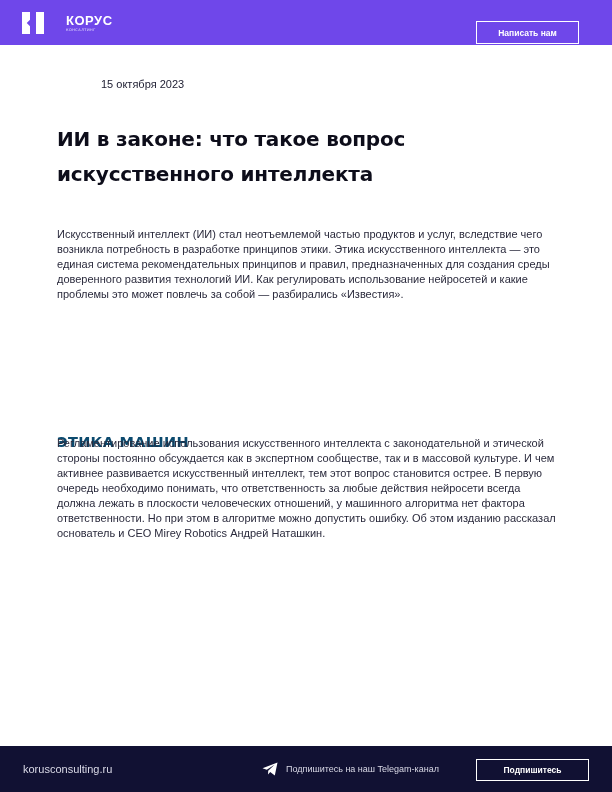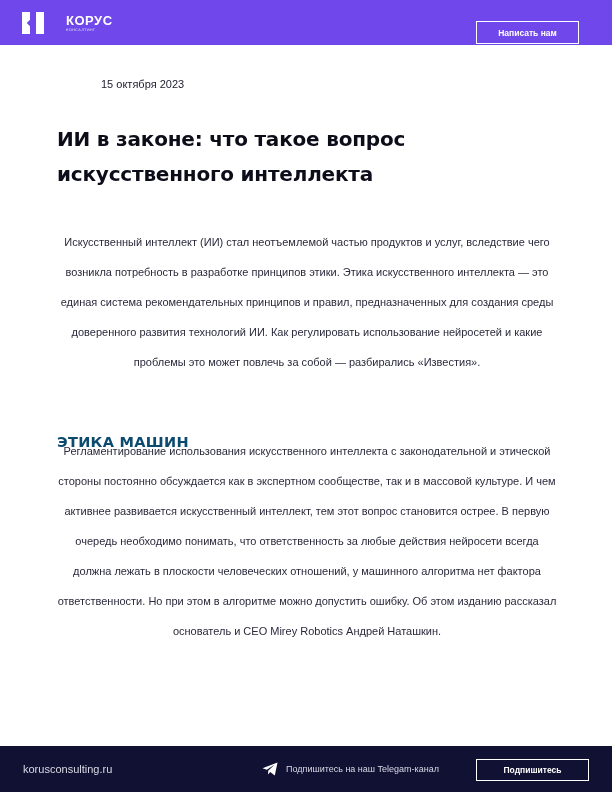--- a/index.html
+++ b/index.html
@@ -30,23 +30,22 @@
       position: absolute; left: 57px; top: 78px;
       font-family: "Liberation Sans", sans-serif; font-size: 11px; color: #1b1b2f; margin-left: 44px;
     }
     .title {
       position: absolute; left: 57px; top: 122px; width: 500px;
       font-family: "DejaVu Sans", sans-serif; font-weight: bold; font-size: 20px;
       line-height: 35px; color: #0d0d1a; letter-spacing: -0.2px;
     }
     .para {
       position: absolute; left: 57px; width: 500px;
-      font-family: "Liberation Sans", sans-serif; font-size: 11px; line-height: 30px;
+      font-family: "Liberation Sans", sans-serif; font-size: 11px; line-height: 15px;
       color: #2a2a3c;
-      text-align: center;
     }
     .para-1 { top: 227px; }
     .section-heading {
       position: absolute; left: 57px; top: 406px;
       font-family: "DejaVu Sans", sans-serif; font-weight: bold; font-size: 14.5px;
       color: #0c4a6e; letter-spacing: 0.3px; margin-top: 28px;
     }
     .para-2 { top: 436px; }
 
     .footer {

